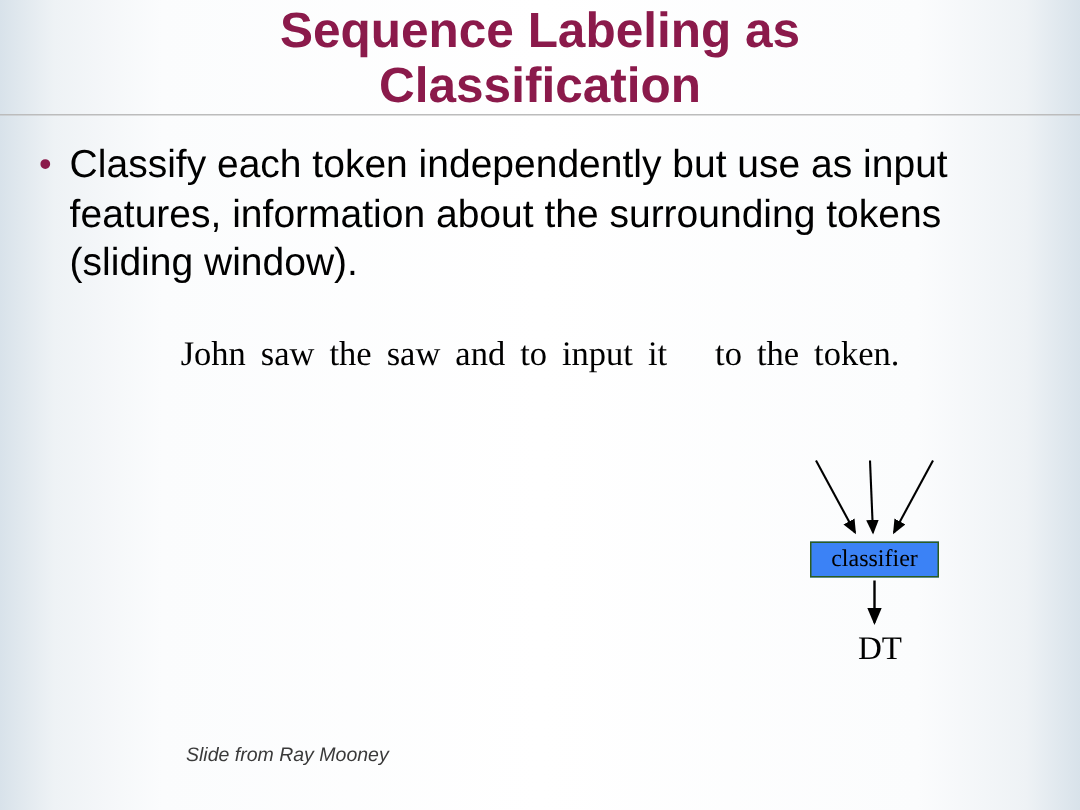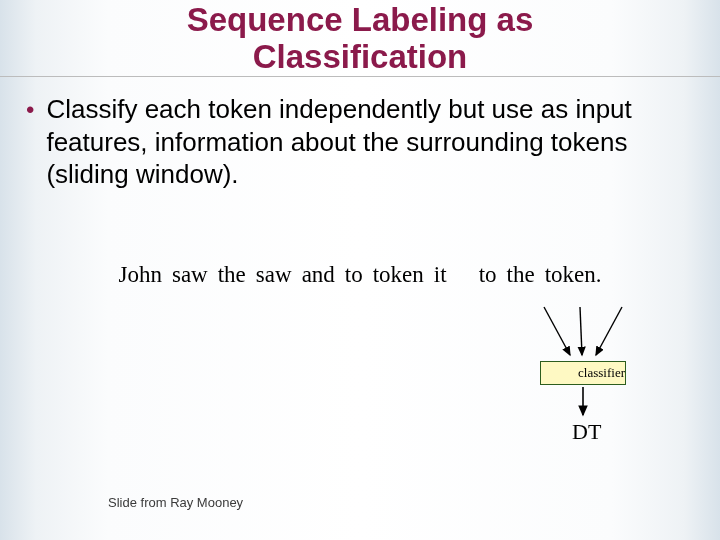--- a/index.html
+++ b/index.html
@@ -53,63 +53,64 @@
   .sentence-row {
     margin-top: 32px;
     display: flex;
     align-items: baseline;
     justify-content: center;
     gap: 10px;
     font-family: "Times New Roman", Times, serif;
     font-size: 23px;
     color: #000;
   }
-  .sentence-row .tok { white-space: nowrap; margin-top: 39px; }
+  .sentence-row .tok { white-space: nowrap; }
   .gap { width: 12px; }
   .diagram-area {
     position: absolute;
     left: 0; right: 0;
     top: 218px;
     height: 200px;
   }
   .classifier-box {
     position: absolute;
     left: 540px;
     top: 66px;
     width: 86px;
     height: 24px;
-    background: #fef9c3;
+    background: #3b82f6;
     border: 1px solid #2c5d1f;
     display: flex;
     align-items: center;
-    justify-content: flex-end;
+    justify-content: center;
     font-family: "Times New Roman", Times, serif;
-    font-size: 13px;
+    font-size: 16px;
     color: #000;
   }
   .output-label {
     position: absolute;
     left: 572px;
     top: 124px;
     font-family: "Times New Roman", Times, serif;
     font-size: 22px;
     color: #000;
   }
   svg.arrows {
     position: absolute;
     left: 0; top: 0;
     width: 720px; height: 200px;
   }
   .footer {
     position: absolute;
-    left: 108px;
+    left: 124px;
     bottom: 30px;
     font-family: Arial, sans-serif;
     font-size: 13px;
     color: #3a3a3a;
+    font-style: italic;
   }
 </style>
 </head>
 <body>
 
 <div class="slide">
 
   <div class="title">
     <span>Sequence Labeling as</span><br>
     <span>Classification</span>
@@ -122,21 +123,21 @@
       <div class="bullet-text">Classify each token independently but use as input features, information about the surrounding tokens (sliding window).</div>
     </div>
 
     <div class="sentence-row">
       <span class="tok">John</span>
       <span class="tok">saw</span>
       <span class="tok">the</span>
       <span class="tok">saw</span>
       <span class="tok">and</span>
       <span class="tok">to</span>
-      <span class="tok">token</span>
+      <span class="tok">input</span>
       <span class="tok">it</span>
       <span class="gap"></span>
       <span class="tok">to</span>
       <span class="tok">the</span>
       <span class="tok">token.</span>
     </div>
 
     <div class="diagram-area">
       <svg class="arrows">
         <defs>

